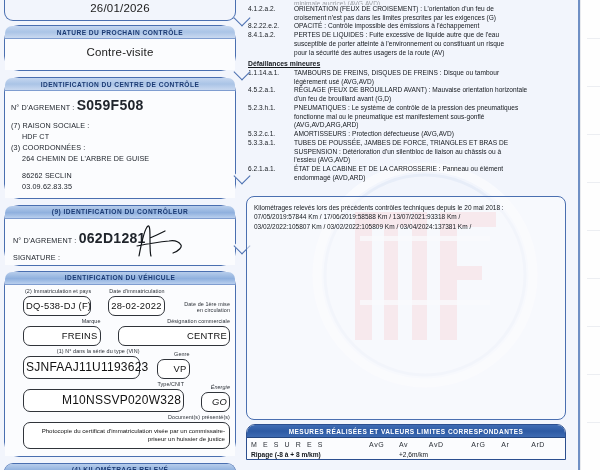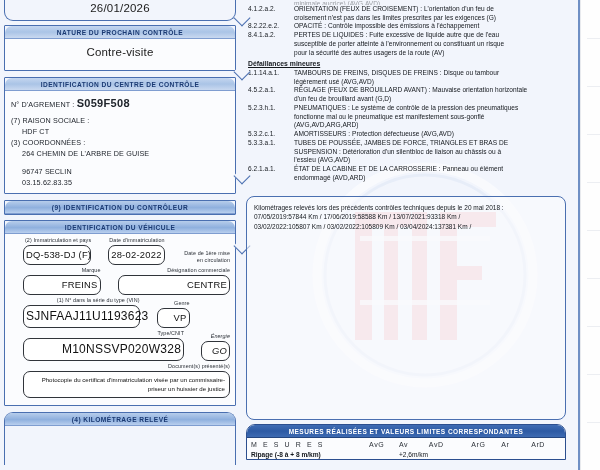--- a/index.html
+++ b/index.html
@@ -67,21 +67,21 @@
     position: absolute;
     left: 242px; top: 0;
     width: 332px;
     height: 470px;
   }
 
   
   .panel {
     position: relative;
     border: 1.6px solid #4a6fb0;
-    border-radius: 1px;
+    border-radius: 15px;
     background: rgba(255,255,255,0.0);
     margin-bottom: 4px;
   }
   .band {
     background: linear-gradient(180deg,#c5d6ef 0%, #aac4e6 50%, #c9d9f0 100%);
     color: #1b3a73;
     font-size: 6.6px;
     font-weight: bold;
     letter-spacing: .45px;
     text-align: center;
@@ -106,21 +106,21 @@
   }
 
   
   .kv {
     font-size: 7.2px;
     color: #20252c;
     line-height: 1.55;
     letter-spacing: .15px;
   }
   .kv .val {
-    font-size: 11px;
+    font-size: 14px;
     font-weight: bold;
     letter-spacing: .3px;
   }
   .indent { padding-left: 11px; display:block; }
 
   
   .sig-row { position: relative; height: 34px; }
   .sig-txt { position: absolute; left: 2px; top: 2px; }
   .sig-mark { position: absolute; left: 118px; top: -6px; }
 
@@ -290,28 +290,42 @@
           <span>N° D'AGREMENT :</span>
           <span class="val">S059F508</span>
         </div>
         <div class="kv" style="margin-top:3px;">
           <span>(7) RAISON SOCIALE :</span>
           <span class="indent">HDF CT</span>
         </div>
         <div class="kv">
           <span>(3) COORDONNÉES :</span>
           <span class="indent">264 CHEMIN DE L'ARBRE DE GUISE</span>
-          <span class="indent" style="margin-top:6px;">96747 SECLIN</span>
-          <span class="indent">03.15.62.83.35</span>
+          <span class="indent" style="margin-top:6px;">86262 SECLIN</span>
+          <span class="indent">03.09.62.83.35</span>
         </div>
       </div>
     </div>
 
     <div class="panel" style="margin-top:6px;">
       <div class="band blue-strong">(9) IDENTIFICATION DU CONTRÔLEUR</div>
+      <div class="panel-body" style="padding-top:7px;">
+        <div class="sig-row">
+          <div class="sig-txt">
+            <div class="kv">
+              <span>N° D'AGREMENT :</span>
+              <span class="val">062D1281</span>
+            </div>
+            <div class="kv" style="margin-top:3px;">SIGNATURE :</div>
+          </div>
+          <svg class="sig-mark" width="60" height="40" viewBox="0 0 60 40">
+            <path d="M10 36 C13 20 16 8 19 6 C21 5 21 12 21 20 C21 28 21 34 22 36 M21 18 C26 16 32 13 36 11 M8 26 C18 24 30 22 40 21 C46 20 50 22 52 25 C53 27 50 31 44 33" fill="none" stroke="#101418" stroke-width="1.2" stroke-linecap="round"></path>
+          </svg>
+        </div>
+      </div>
     </div>
 
     <div class="panel" style="margin-top:5px;">
       <div class="band blue-strong">IDENTIFICATION DU VÉHICULE</div>
       <div class="panel-body" style="padding:3px 5px 5px;">
 
         <div class="vrow">
           <div class="vcell" style="width:31%;">
             <div class="vcap">(2) Immatriculation et pays</div>
             <div class="vbox">DQ-538-DJ (F)</div>

